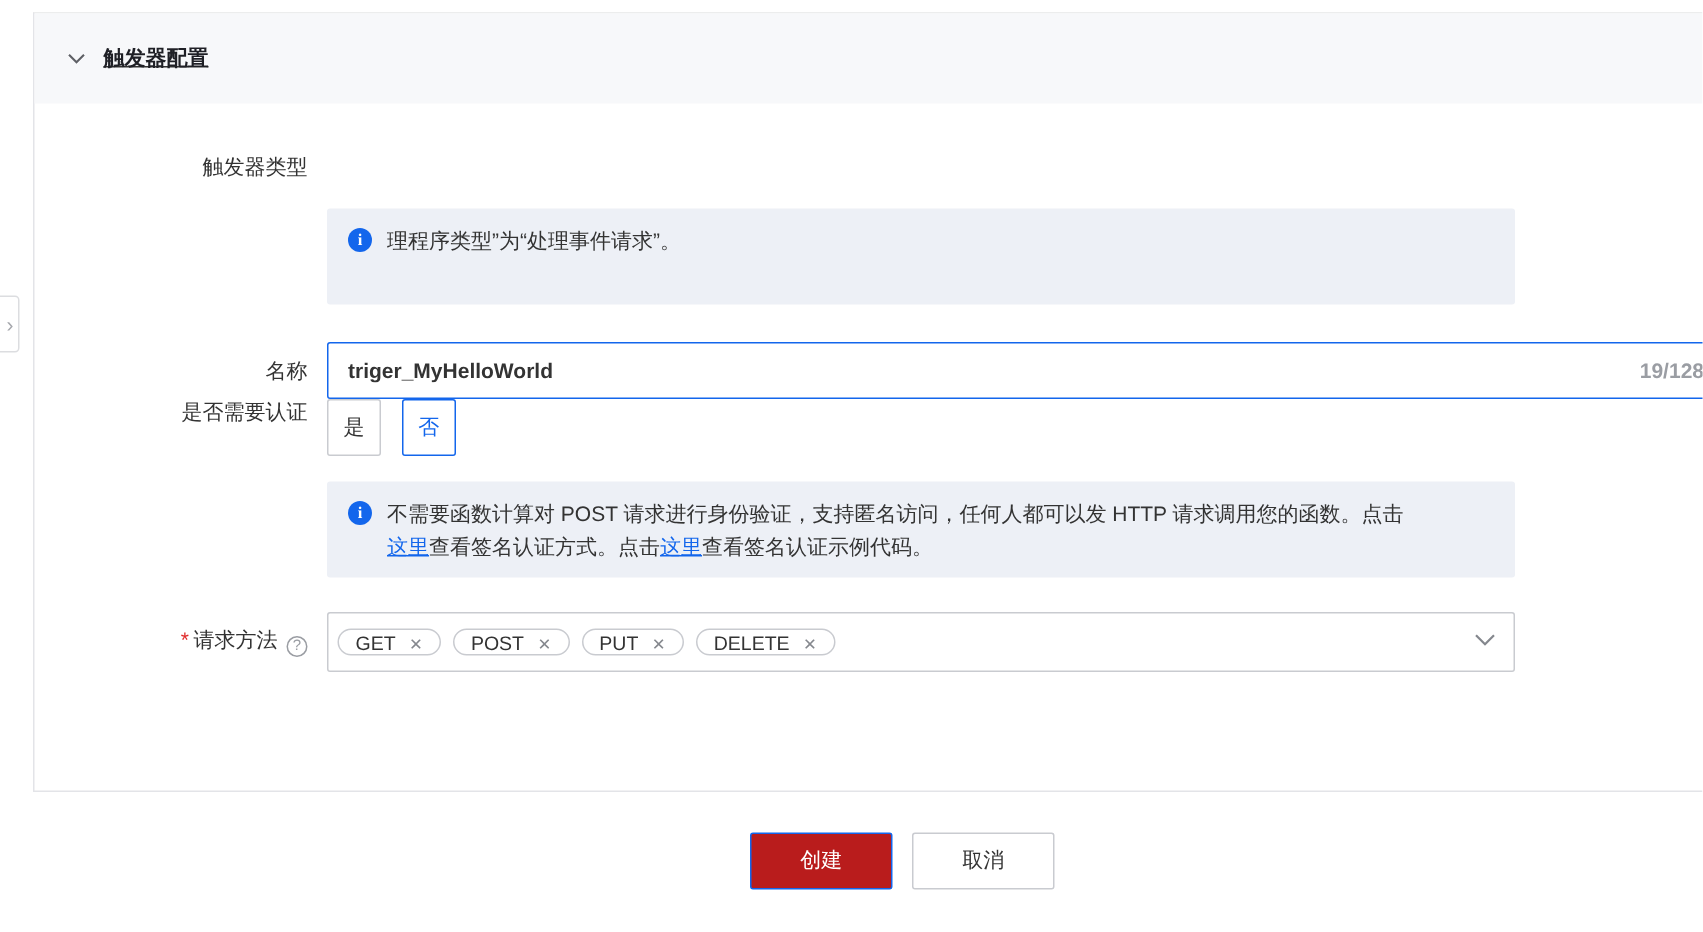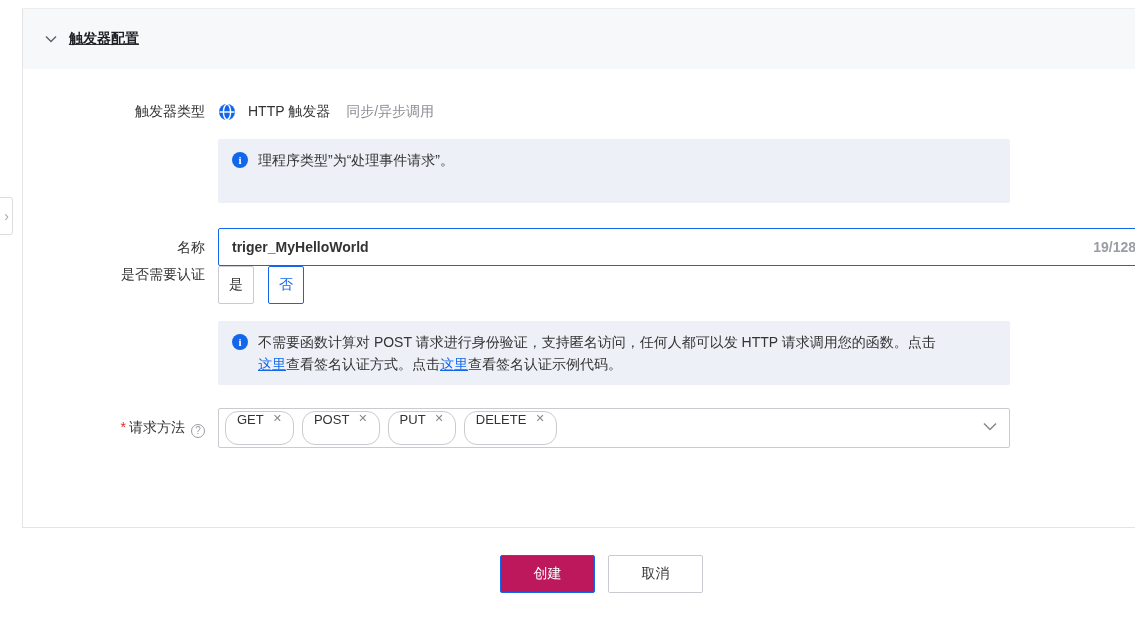--- a/index.html
+++ b/index.html
@@ -59,29 +59,29 @@
   .auth-btn.selected { border-color:#1366ec; color:#1366ec; }
 
   
   .row-method { height:40px; align-items:center; }
   .req-star { color:#e02b2b; margin-right:3px; }
   .help-ico { display:inline-block; width:14px; height:14px; border:1px solid #9a9da3; border-radius:50%;
               color:#9a9da3; font-size:10px; line-height:12px; text-align:center; margin-left:6px;
               vertical-align:-2px; }
   .select { position:relative; width:792px; height:40px; border:1px solid #c9cbd0; border-radius:2px;
             display:flex; align-items:center; padding:0 34px 0 6px; background:#fff; cursor:pointer; }
-  .tag { display:inline-flex; align-items:flex-start; height:34px; border:1px solid #c9cbd0;
+  .tag { display:inline-flex; align-items:flex-end; height:18px; border:1px solid #c9cbd0;
          border-radius:13px; padding:0 11px; margin-right:8px; font-size:13px; color:#333; background:#fff; }
   .tag .x { margin-left:9px; color:#85888e; font-size:11px; cursor:pointer; }
   .select .dd-chev { position:absolute; right:12px; top:13px; color:#85888e; display:flex; }
 
   
   .btn { position:absolute; top:555px; width:95px; height:38px; border-radius:2px; font:inherit;
          cursor:pointer; }
-  .btn-create { left:500px; background:#be185d; border:1px solid #1366ec; color:#fff; }
+  .btn-create { left:500px; background:#b91c1c; border:1px solid #1366ec; color:#fff; }
   .btn-cancel { left:608px; background:#fff; border:1px solid #c9cbd0; color:#333; }
 </style>
 </head>
 <body>
 
 <div class="page">
 
   <div class="expander">
     <span>›</span>
   </div>
@@ -94,29 +94,20 @@
             <polyline points="1,1.5 6,6.5 11,1.5" fill="none" stroke="#5f6166" stroke-width="1.4"></polyline>
           </svg>
       </span>
       <span class="panel-title">触发器配置</span>
     </div>
 
     <div class="panel-body">
 
       <div class="row row-trigger">
         <div class="label-col">触发器类型</div>
-        <div class="ctrl-col trigger-val">
-          <svg class="globe" viewBox="0 0 18 18">
-            <circle cx="9" cy="9" r="8" fill="#1366ec"></circle>
-            <ellipse cx="9" cy="9" rx="3.6" ry="7.6" fill="none" stroke="#fff" stroke-width="1.4"></ellipse>
-            <line x1="1.4" y1="9" x2="16.6" y2="9" stroke="#fff" stroke-width="1.4"></line>
-          </svg>
-          <span class="trigger-name">HTTP 触发器</span>
-          <span class="trigger-mode">同步/异步调用</span>
-        </div>
       </div>
 
       <div class="notice notice-1 offset">
         <span class="info-ico">i</span>
         <div>
           <div>理程序类型”为“处理事件请求”。</div>
         </div>
       </div>
 
       <div class="row row-name">

